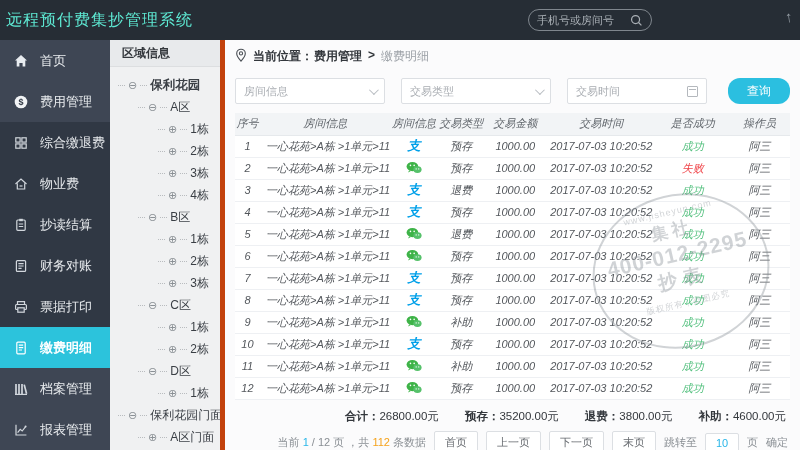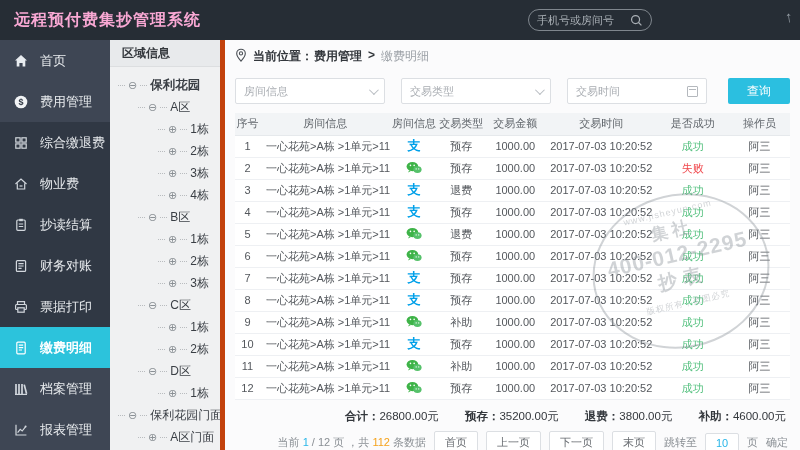--- a/index.html
+++ b/index.html
@@ -2,21 +2,21 @@
 <html><head>
 <meta charset="utf-8">
 <style>
   * { margin:0; padding:0; box-sizing:border-box; }
   html,body { width:800px; height:450px; overflow:hidden; }
   body { font-family:"Liberation Sans","DejaVu Sans",sans-serif; }
   .stage { position:relative; width:800px; height:450px; background:#fbfbfc; overflow:hidden; }
 
   
   .header { position:absolute; left:0; top:0; width:800px; height:40px; background:#262d35; display:flex; align-items:center; z-index:10; }
-  .app-title { color:#f9a8d4; font-size:16px; font-weight:bold; letter-spacing:1px; padding-left:14px; }
+  .app-title { color:#5eead4; font-size:16px; font-weight:normal; letter-spacing:1px; padding-left:6px; }
   .search-pill { position:absolute; left:528px; top:9px; width:124px; height:22px; border:1px solid #7f868d; border-radius:11px; display:flex; align-items:center; padding:0 8px; background:transparent; }
   .search-pill input { flex:1; min-width:0; background:transparent; border:none; outline:none; color:#cfd4da; font-size:11px; font-family:inherit; }
   .search-pill input::placeholder { color:#aab0b6; }
   .hdr-frag { position:absolute; right:8px; top:8px; color:#a9b1b8; opacity:.85; font-size:15px; transform:rotate(-8deg); }
 
   
   .sidebar { position:absolute; left:0; top:40px; width:110px; height:410px; background:#3e4654; display:flex; flex-direction:column; z-index:5; }
   .side-item { height:41px; display:flex; align-items:center; padding-left:12px; gap:10px; cursor:pointer; }
   .side-item.sec-top, .side-item.sec-bottom { background:#3e4654; }
   .side-item.sec-sub { background:#303844;text-align:right; }
@@ -43,23 +43,23 @@
   .bc-strong { color:#33373c; font-weight:bold; }
   .bc-sep { color:#33373c; font-weight:bold; }
   .bc-current { color:#9a9fa5; }
 
   .filters { display:flex; align-items:center; gap:16px; margin:8px 0 9px 0; }
   .f-select { width:150px; height:26px; background:#fff; border:1px solid #dcdfe3; border-radius:2px; display:flex; align-items:center; padding:0 8px; font-size:11px; color:#a9adb2; cursor:pointer; }
   .f-select .f-text { flex:1; }
   .chev { width:7px; height:7px; border-right:1px solid #b9bdc2; border-bottom:1px solid #b9bdc2; transform:rotate(45deg) translateY(-2px); }
   .cal { width:11px; height:11px; border:1px solid #b4b8bd; border-radius:1px; position:relative; }
   .cal::before { content:""; position:absolute; left:1px; right:1px; top:2px; border-top:1px solid #b4b8bd; }
-  .query-btn { margin-left:auto; width:62px; height:26px; background:#2bbfe0; color:#fff; font-size:12px; border:none; border-radius:2px; cursor:pointer; font-family:inherit; }
-
-  table.data { width:100%; border-collapse:collapse; table-layout:fixed; background:#fff; }
+  .query-btn { margin-left:auto; width:62px; height:26px; background:#2bbfe0; color:#fff; font-size:12px; border:none; border-radius:12px; cursor:pointer; font-family:inherit; }
+
+  table.data { width:100%; border-collapse:collapse; table-layout:fixed; background:#fff;font-style:italic; }
   table.data th { background:#f2f4f6; color:#5f646a; font-size:11px; font-weight:normal; height:22px; border-bottom:1px solid #e6e9ec; }
   table.data td { height:22px; font-size:11px; color:#53575c; text-align:center; border-bottom:1px solid #eef0f3; overflow:hidden; white-space:nowrap; }
   td.room { text-align:left; padding-left:6px; }
   .st-ok { color:#53c07e; }
   .st-fail { color:#f0484d; }
   .alipay-g { color:#00a0e9; font-weight:bold; font-size:13px; }
 
   .summary { display:flex; justify-content:flex-end; gap:26px; align-items:center; height:26px; margin-top:4px; font-size:11.5px; color:#33373c; padding-right:4px; }
   .summary b { font-weight:bold; }
 

